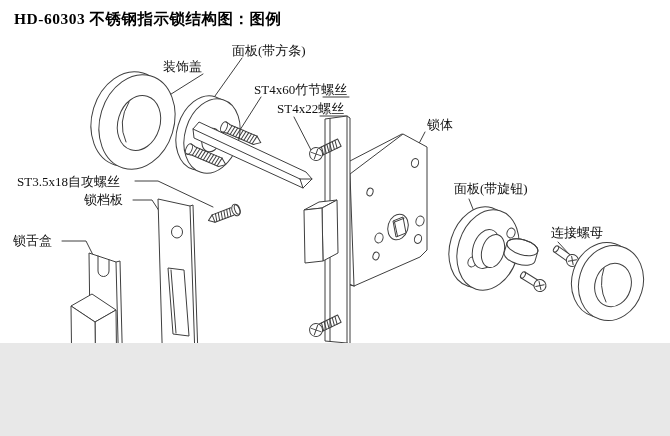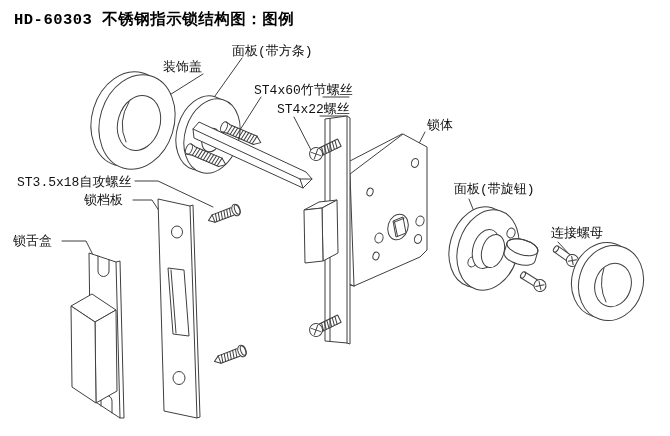--- a/index.html
+++ b/index.html
@@ -3,22 +3,22 @@
 <meta charset="utf-8">
 <style>
   :root{
     --line:#3f3f3f;
     --text:#111111;
     --title:#000000;
     --bg:#ffffff;
   }
   html,body{margin:0;padding:0;background:#e8e8e8;}
   .stage{
-    position:relative;width:670px;height:436px;background:var(--bg);
-    font-family:Liberation Mono, monospace;overflow:hidden;
+    position:relative;width:670px;height:343px;background:var(--bg);
+    font-family:Liberation Serif, serif;overflow:hidden;
   }
   svg{display:block}
   .ln{stroke:var(--line);stroke-width:1;fill:none;stroke-linecap:round;stroke-linejoin:round;}
   .s{stroke:var(--line);stroke-width:1;fill:#ffffff;stroke-linejoin:round;}
   .lbl{font-size:13px;fill:var(--text);}
   .ttl{font-size:15.5px;font-weight:bold;fill:var(--title);letter-spacing:.5px;}
 </style>
 </head>
 <body>
 

